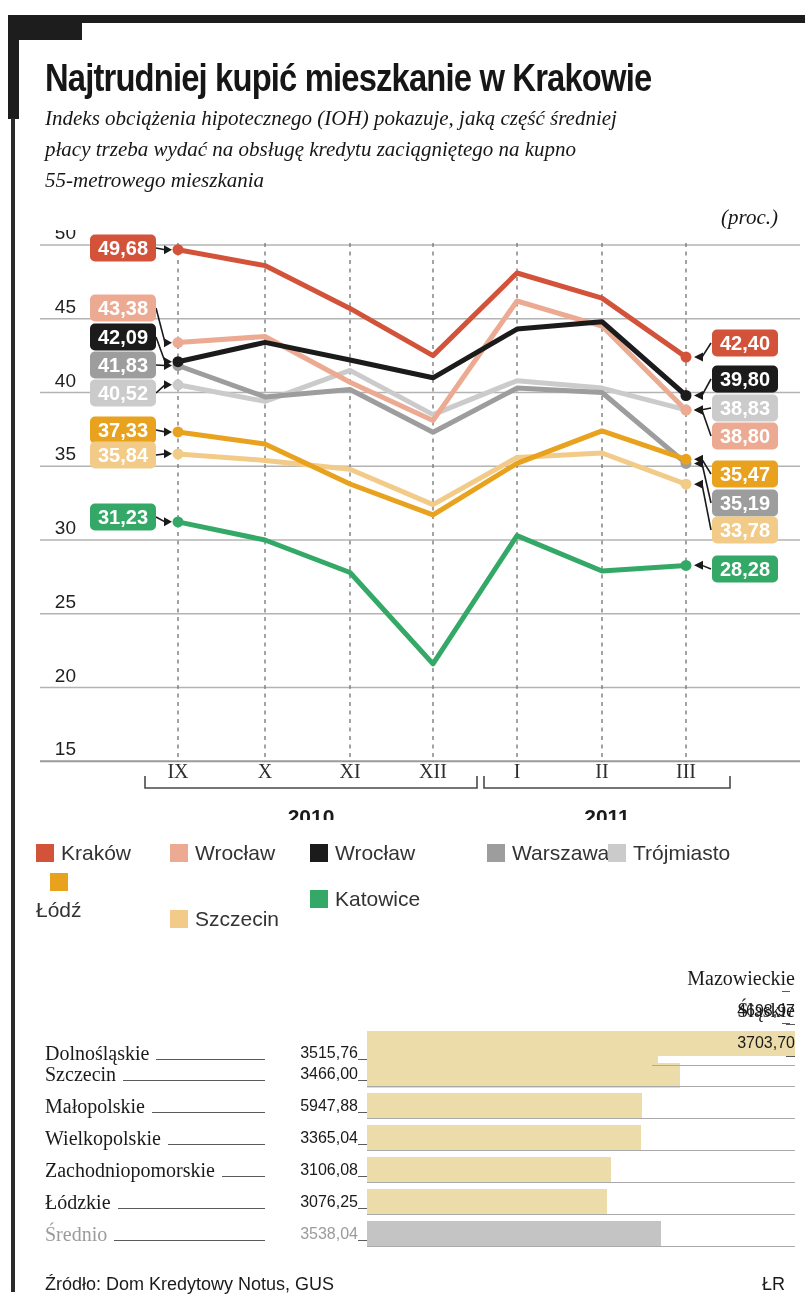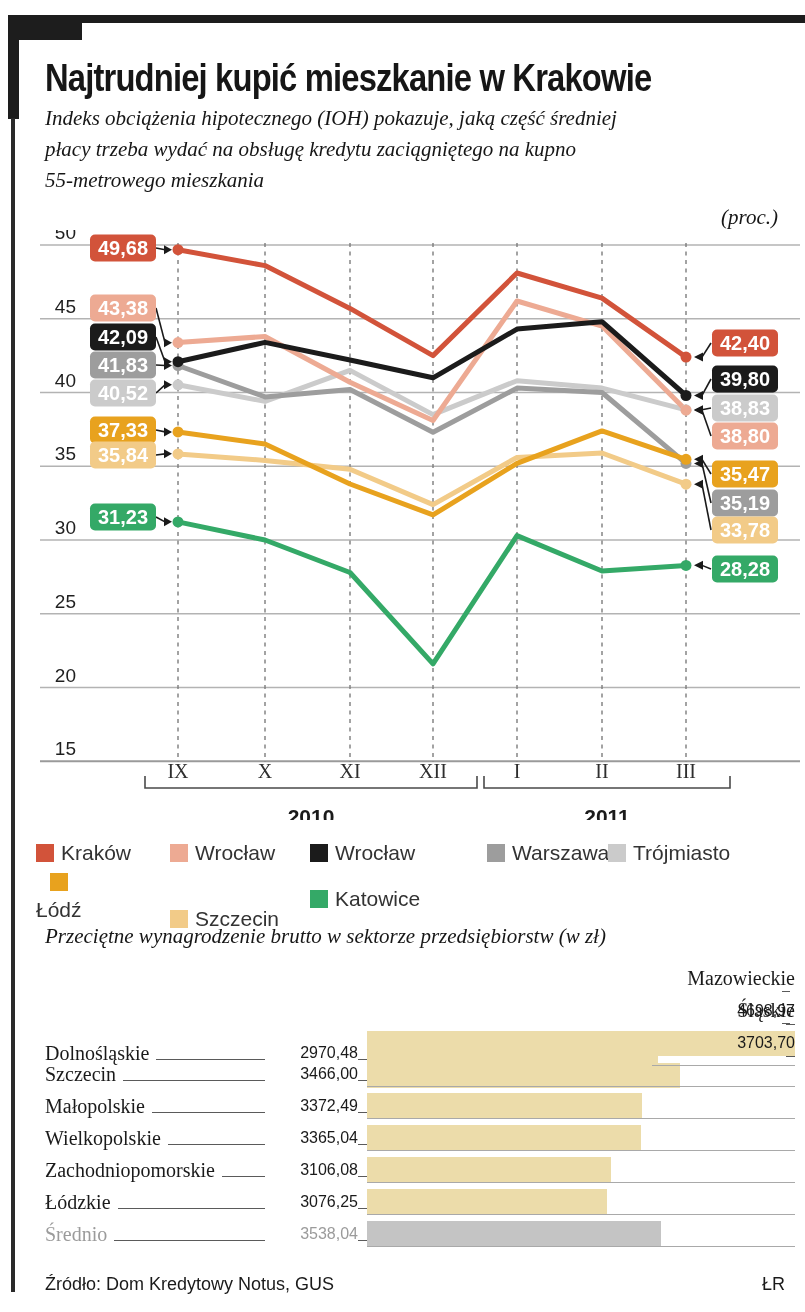--- a/index.html
+++ b/index.html
@@ -208,21 +208,20 @@
       <div class="legend-item" style="left: 170px; top: 887px; margin-top: 20px;">
         <span class="legend-swatch" style="background: rgb(242, 203, 136);"></span>
         <span>Szczecin</span>
       </div>
       <div class="legend-item" style="left: 310px; top: 887px;">
         <span class="legend-swatch" style="background: rgb(52, 169, 103);"></span>
         <span>Katowice</span>
       </div>
     </div>
 
-  <div class="section-title">Przeciętne wynagrodzenie brutto w sektorze przedsiębiorstw (w zł)</div>
   <div id="bar-rows">
       <div class="bar-row" style="top: 0px; flex-direction: column;">
         <span class="rlabel">Mazowieckie</span>
         <span class="leader"></span>
         <span class="rvalue">4698,97</span>
         <span class="tail"></span>
         <span class="barwrap">
           <span class="bar" style="width: 428px;"></span>
           <span class="barbase"></span>
         </span>
@@ -233,41 +232,41 @@
         <span class="rvalue">3703,70</span>
         <span class="tail"></span>
         <span class="barwrap">
           <span class="bar" style="width: 313px;"></span>
           <span class="barbase"></span>
         </span>
       </div>
       <div class="bar-row" style="top: 64px; margin-top: 11px;">
         <span class="rlabel">Dolnośląskie</span>
         <span class="leader"></span>
-        <span class="rvalue">2970,48</span>
+        <span class="rvalue">3515,76</span>
         <span class="tail"></span>
         <span class="barwrap">
           <span class="bar" style="width: 291px;"></span>
           <span class="barbase"></span>
         </span>
       </div>
       <div class="bar-row" style="top: 96px;">
         <span class="rlabel">Szczecin</span>
         <span class="leader"></span>
         <span class="rvalue">3466,00</span>
         <span class="tail"></span>
         <span class="barwrap">
           <span class="bar" style="width: 285px;"></span>
           <span class="barbase"></span>
         </span>
       </div>
       <div class="bar-row" style="top: 128px;">
         <span class="rlabel">Małopolskie</span>
         <span class="leader"></span>
-        <span class="rvalue">3372,49</span>
+        <span class="rvalue">5947,88</span>
         <span class="tail"></span>
         <span class="barwrap">
           <span class="bar" style="width: 275px;"></span>
           <span class="barbase"></span>
         </span>
       </div>
       <div class="bar-row" style="top: 160px;">
         <span class="rlabel">Wielkopolskie</span>
         <span class="leader"></span>
         <span class="rvalue">3365,04</span>

